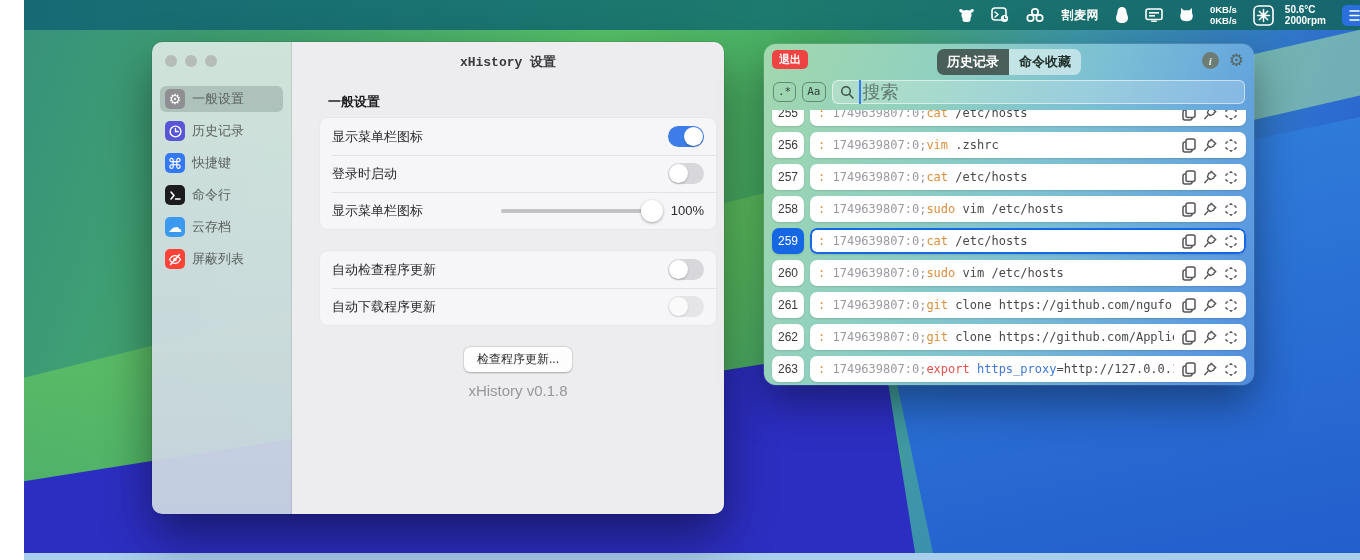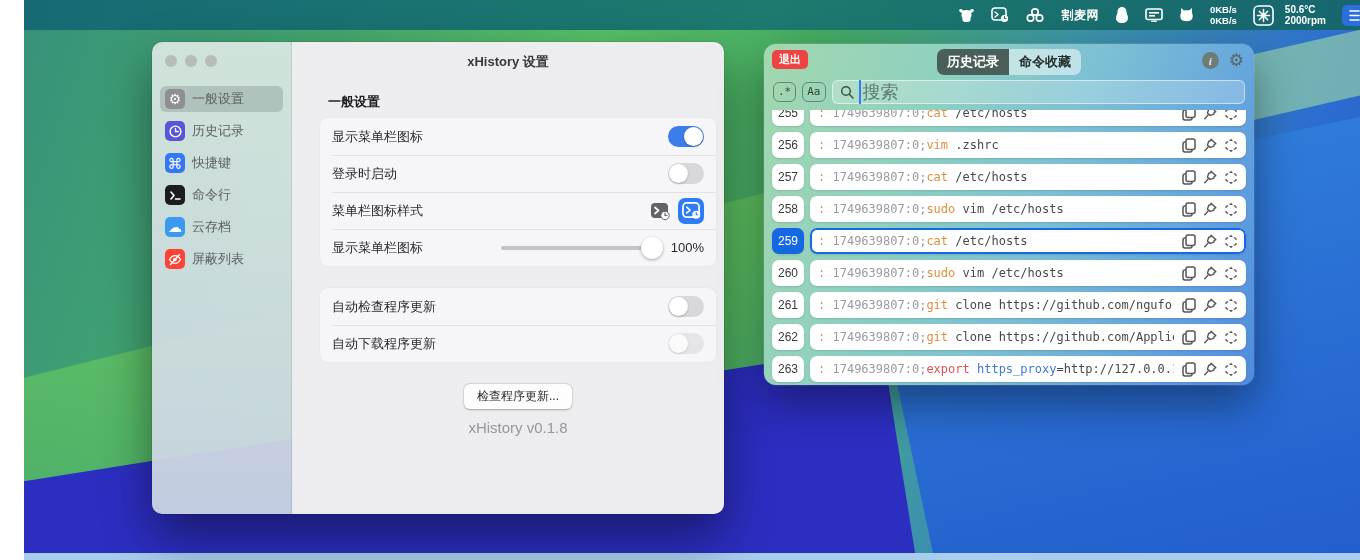--- a/index.html
+++ b/index.html
@@ -43,21 +43,21 @@
   .tl-dot { width:12px; height:12px; border-radius:50%; background:#b6bdb9; }
   .sb-list { margin-top:19px; padding:0 8px; display:flex; flex-direction:column; gap:6px; }
   .sb-item { display:flex; align-items:center; gap:7px; height:26px; border-radius:6px; padding:0 5px; }
   .sb-item.sel { background:rgba(85,105,98,.25); }
   .sb-ic { width:20px; height:20px; border-radius:5px; display:flex; align-items:center; justify-content:center;
     color:#fff; font-size:13px; flex-shrink:0; }
   .sb-ic svg { display:block; }
   .sb-lab { font-size:13px; color:#5c6260; white-space:nowrap; }
 
   .sw-main { flex:1; background:#ededf0; position:relative; }
-  .sw-title { text-align:center; font-size:13px; font-weight:bold; color:#3a3a3c; padding-top:11px; }
+  .sw-title { text-align:center; font-size:13px; font-weight:bold; color:#3a3a3c; padding-top:11px;font-family:Liberation Mono, monospace; }
   .sw-content { padding:22px 8px 0 28px; }
   .sec-h { font-size:13px; font-weight:bold; color:#1d1d1f; margin:0 0 7px 8px; }
   .card { background:#f6f6f8; border-radius:8px; margin-bottom:22px; box-shadow:0 0 0 .5px rgba(0,0,0,.04); }
   .crow { display:flex; align-items:center; justify-content:space-between; height:37px; padding:0 12px; position:relative; }
   .crow + .crow::before { content:""; position:absolute; left:12px; right:0; top:0; height:1px; background:#e2e2e5; }
   .crow-lab { font-size:13px; color:#2b2b2e; }
   .toggle { width:36px; height:21px; border-radius:11px; background:#d8d8dc; position:relative; }
   .toggle .knob { position:absolute; top:1px; left:1px; width:19px; height:19px; border-radius:50%;
     background:#fff; box-shadow:0 1px 2px rgba(0,0,0,.25); }
   .toggle.on { background:#3d7de9; }
@@ -269,41 +269,20 @@
                 <span class="knob"></span>
               </span>
           </div>
           <div class="crow">
             <span class="crow-lab">登录时启动</span>
             <span class="toggle">
                 <span class="knob"></span>
               </span>
           </div>
           <div class="crow">
-            <span class="crow-lab">菜单栏图标样式</span>
-            <span class="style-btns">
-              <span class="style-plain">
-                <svg width="20" height="20" viewBox="0 0 20 20">
-                    <rect x="1" y="2" width="17" height="15" rx="4" fill="#636366"></rect>
-                    <path d="M5 6.5 L8.5 9.5 L5 12.5" fill="none" stroke="#fff" stroke-width="1.7" stroke-linecap="round" stroke-linejoin="round"></path>
-                    <circle cx="15" cy="14.5" r="4.2" fill="#fff" stroke="#636366" stroke-width="1"></circle>
-                    <path d="M15 12.2 V14.5 H16.8" fill="none" stroke="#636366" stroke-width="1.2" stroke-linecap="round"></path>
-                  </svg>
-              </span>
-              <span class="style-sel">
-                <svg width="19" height="19" viewBox="0 0 20 20">
-                    <rect x="1" y="2" width="17" height="15" rx="4" fill="none" stroke="#fff" stroke-width="1.8"></rect>
-                    <path d="M5 6.5 L8.5 9.5 L5 12.5" fill="none" stroke="#fff" stroke-width="1.7" stroke-linecap="round" stroke-linejoin="round"></path>
-                    <circle cx="15" cy="14.5" r="4.2" fill="#fff"></circle>
-                    <path d="M15 12.2 V14.5 H16.8" fill="none" stroke="#2f7cf6" stroke-width="1.2" stroke-linecap="round"></path>
-                  </svg>
-              </span>
-            </span>
-          </div>
-          <div class="crow">
             <span class="crow-lab">显示菜单栏图标</span>
             <span class="slider-wrap">
               <span class="slider">
                   <span class="knob"></span>
                 </span>
               <span class="slider-val">100%</span>
             </span>
           </div>
         </div>
 

